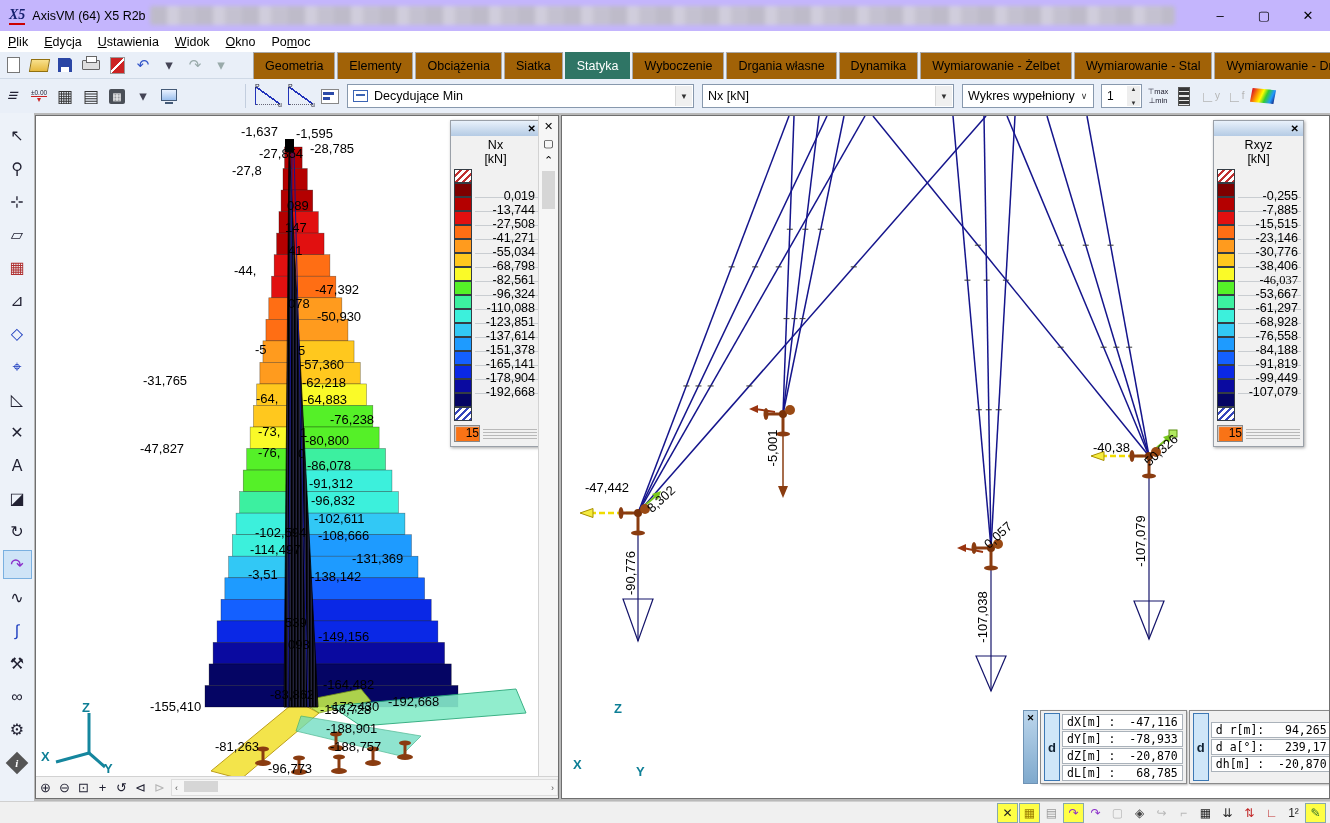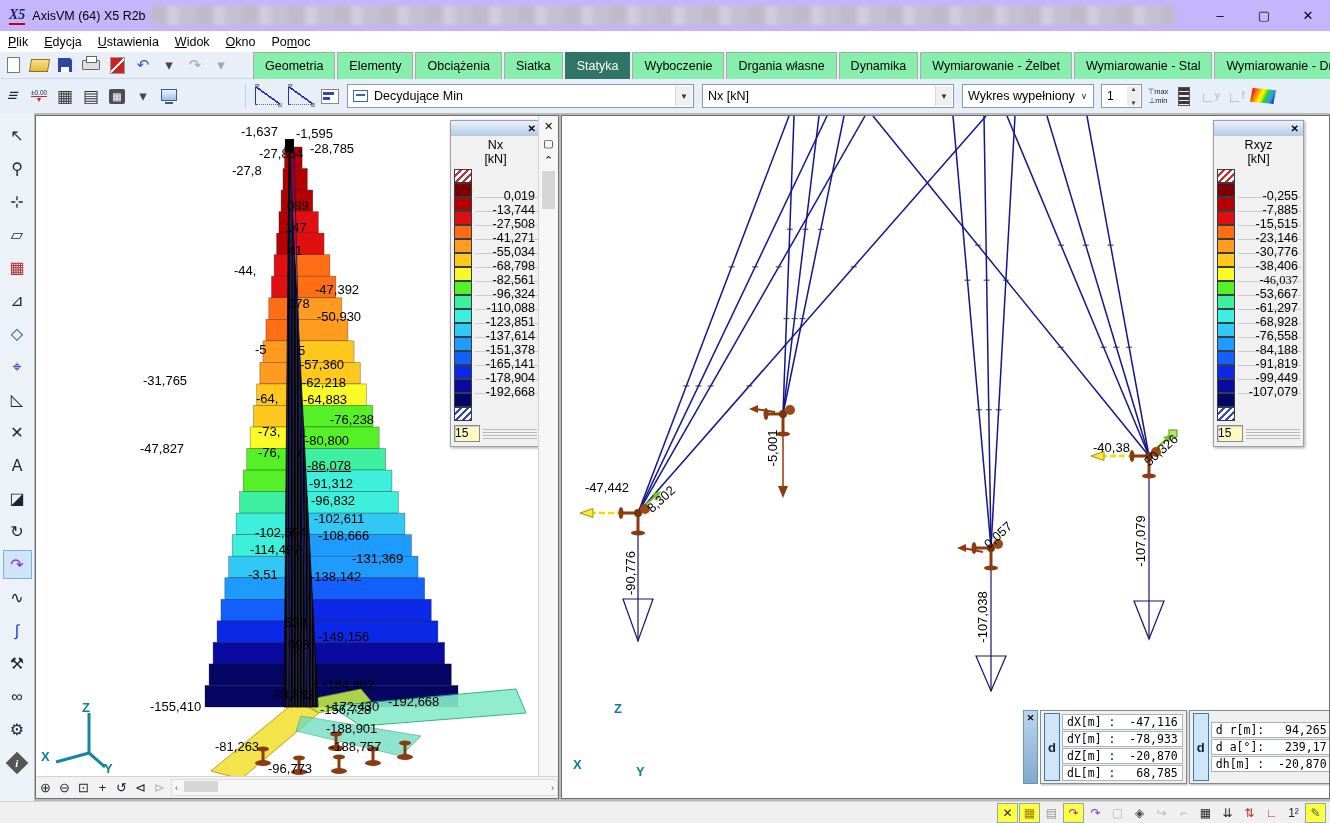--- a/index.html
+++ b/index.html
@@ -14,21 +14,21 @@
      background:repeating-linear-gradient(90deg,#bdbdbd 0 17px,#d4d4d4 17px 29px,#c5c5c5 29px 46px)}
   .wbtn{width:44px;height:30px;display:grid;place-items:center;font-size:13px}
   
   #menubar{left:0;top:31px;width:1330px;height:21px;background:#fff;display:flex;align-items:center;font-size:12.5px}
   .menu-item{padding:2px 8px}
   .menu-item u{text-decoration:underline}
   
   #row1{left:0;top:52px;width:1330px;height:27px;background:#e9eff8;display:flex}
   #fileicons{display:flex;align-items:center;width:253px;border-bottom:1px solid #cfd9e6}
   #tabs{display:flex;align-items:flex-end;overflow:hidden;flex:1}
-  .tab{height:26px;line-height:26px;padding:0 11px;margin-right:2px;background:#86efac;border:1px solid #a9a9a9;border-bottom:none;font-size:12.5px;white-space:nowrap}
+  .tab{height:26px;line-height:26px;padding:0 11px;margin-right:2px;background:#a16207;border:1px solid #a9a9a9;border-bottom:none;font-size:12.5px;white-space:nowrap}
   .tab.active{background:#2f7565;color:#fff;border-color:#2f7565}
   #row2{left:0;top:79px;width:1330px;height:34px;background:#e9eff8;border-bottom:1px solid #b9c6d6;display:flex;align-items:center}
   .tbtn{min-width:24px;height:26px;display:grid;place-items:center;font-size:15px;margin:0 1px;color:#223}
   .tsep{width:1px;height:24px;background:#c3cede;margin:0 5px}
   .combo{height:22px;background:#fff;border:1px solid #87a.3;border:1px solid #8798ad;display:flex;align-items:center;font-size:12.5px;padding-left:5px;position:relative;margin:0 4px}
   .combo .cArrow{position:absolute;right:1px;top:1px;bottom:1px;width:16px;background:#f0f0f0;border-left:1px solid #d8d8d8;display:grid;place-items:center;font-size:8px;color:#333}
   .combo-ico{width:13px;height:10px;border:1px solid #3c64b4;background:#fff;margin-right:6px;position:relative}
   .combo-ico::before{content:"";position:absolute;left:2px;right:2px;top:3px;height:2px;background:#3c64b4}
   .spinner{width:34px;height:22px;background:#fff;border:1px solid #8798ad;display:flex;align-items:center;font-size:12px;padding-left:5px;position:relative;margin:0 3px}
   .spArrows{position:absolute;right:1px;top:1px;bottom:1px;width:13px;display:flex;flex-direction:column;justify-content:space-between;background:#eee;font-size:6px;text-align:center;color:#333}
@@ -90,21 +90,21 @@
   .leg-title{height:15px;background:linear-gradient(#e9f1fb,#b4cbe4);display:flex;justify-content:flex-end;align-items:center}
   .leg-close{font-size:10px;font-weight:bold;padding:0 4px}
   .leg-head{text-align:center;line-height:14px;padding-top:2px}
   .leg-rows{position:relative;margin:3px 0 2px 0;height:252px}
   .sw{position:absolute;left:3px;width:18px;height:14px;border:1px solid #343c44;box-sizing:border-box}
   .sw.hatchR{background:repeating-linear-gradient(135deg,#fff 0 3px,#c03030 3px 5px)}
   .sw.hatchB{background:repeating-linear-gradient(135deg,#fff 0 3px,#3545bb 3px 5px)}
   .leg-val{position:absolute;right:5px;text-align:right}
   .leg-line{position:absolute;left:24px;right:2px;height:1px;background:#c9cdd1}
   .leg-bottom{display:flex;align-items:center;padding:2px 3px 4px 3px}
-  .leg-count{width:24px;height:15px;background:#fef9c3;border:1px solid #888;box-shadow:inset 1px 1px 1px #ccc;text-align:left;font-size:12px;line-height:15px}
+  .leg-count{width:24px;height:15px;background:#f97316;border:1px solid #888;box-shadow:inset 1px 1px 1px #ccc;text-align:right;font-size:12px;line-height:15px}
   .leg-lines{flex:1;height:14px;margin-left:3px;background:repeating-linear-gradient(#f1f1f1 0 2px,#b9b9b9 2px 3px)}
   
   #infopanels{position:absolute;display:flex;align-items:stretch}
   #ip-grab{width:13px;background:linear-gradient(#bcd6ec,#7fa9cd);border:1px solid #6f93b5;display:flex;justify-content:center}
   #ip-grab .x{font-size:9px;font-weight:bold;margin-top:2px}
   .ipanel{background:#f0f0f0;border:1px solid #8a8a8a;box-shadow:1px 1px 2px rgba(0,0,0,.3);display:flex;padding:2px 3px;margin-left:2px}
   .ip-d{width:14px;background:#cfe6f8;border:1px solid #3c78b4;display:grid;place-items:center;font:bold 13px "Liberation Sans",sans-serif;color:#123;margin-right:2px}
   .ip-rows{display:flex;flex-direction:column;justify-content:center}
   .ip-row{background:#fff;border:1px solid #aab2ba;margin:0.5px 0;padding:0 4px;font:11.5px "DejaVu Sans Mono",monospace;white-space:pre}
   
@@ -346,21 +346,21 @@
       <span class="lbl" data-name="value-label" style="left: 266px; top: 259px;">-62,218</span>
       <span class="lbl" data-name="value-label" style="left: 220px; top: 275px;">-64,</span>
       <span class="lbl" data-name="value-label" style="left: 267px; top: 276px;">-64,883</span>
       <span class="lbl" data-name="value-label" style="left: 294px; top: 296px;">-76,238</span>
       <span class="lbl" data-name="value-label" style="left: 222px; top: 308px;">-73,</span>
       <span class="lbl" data-name="value-label" style="left: 264px; top: 309px;">1</span>
       <span class="lbl" data-name="value-label" style="left: 104px; top: 325px;">-47,827</span>
       <span class="lbl" data-name="value-label" style="left: 269px; top: 317px;">-80,800</span>
       <span class="lbl" data-name="value-label" style="left: 222px; top: 329px;">-76,</span>
       <span class="lbl" data-name="value-label" style="left: 262px; top: 330px;">0</span>
-      <span class="lbl" data-name="value-label" style="left: 271px; top: 342px; text-decoration: underline;">-86,078</span>
+      <span class="lbl" data-name="value-label" style="left: 271px; top: 342px;">-86,078</span>
       <span class="lbl" data-name="value-label" style="left: 273px; top: 360px;">-91,312</span>
       <span class="lbl" data-name="value-label" style="left: 275px; top: 377px;">-96,832</span>
       <span class="lbl" data-name="value-label" style="left: 278px; top: 395px;">-102,611</span>
       <span class="lbl" data-name="value-label" style="left: 219px; top: 409px;">-102,594</span>
       <span class="lbl" data-name="value-label" style="left: 282px; top: 412px;">-108,666</span>
       <span class="lbl" data-name="value-label" style="left: 214px; top: 426px;">-114,497</span>
       <span class="lbl" data-name="value-label" style="left: 316px; top: 435px;">-131,369</span>
       <span class="lbl" data-name="value-label" style="left: 212px; top: 451px;">-3,51</span>
       <span class="lbl" data-name="value-label" style="left: 274px; top: 453px;">-138,142</span>
       <span class="lbl" data-name="value-label" style="left: 249px; top: 499px;">539</span>

